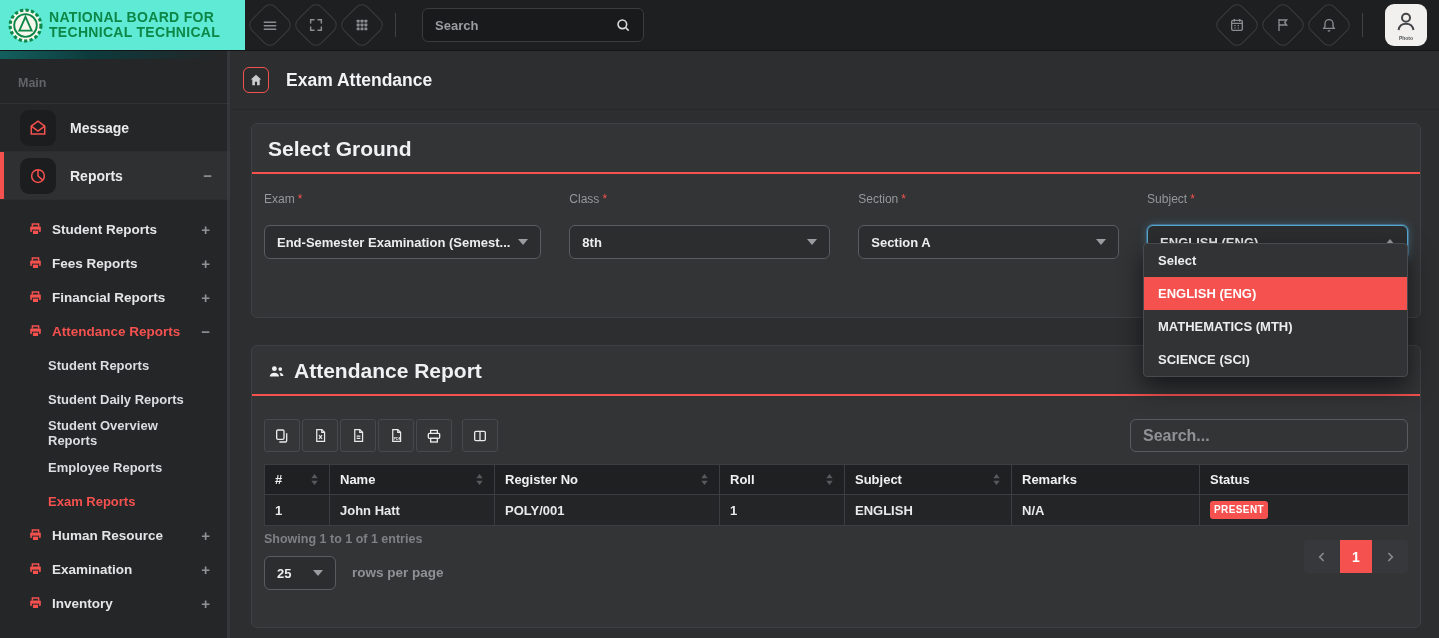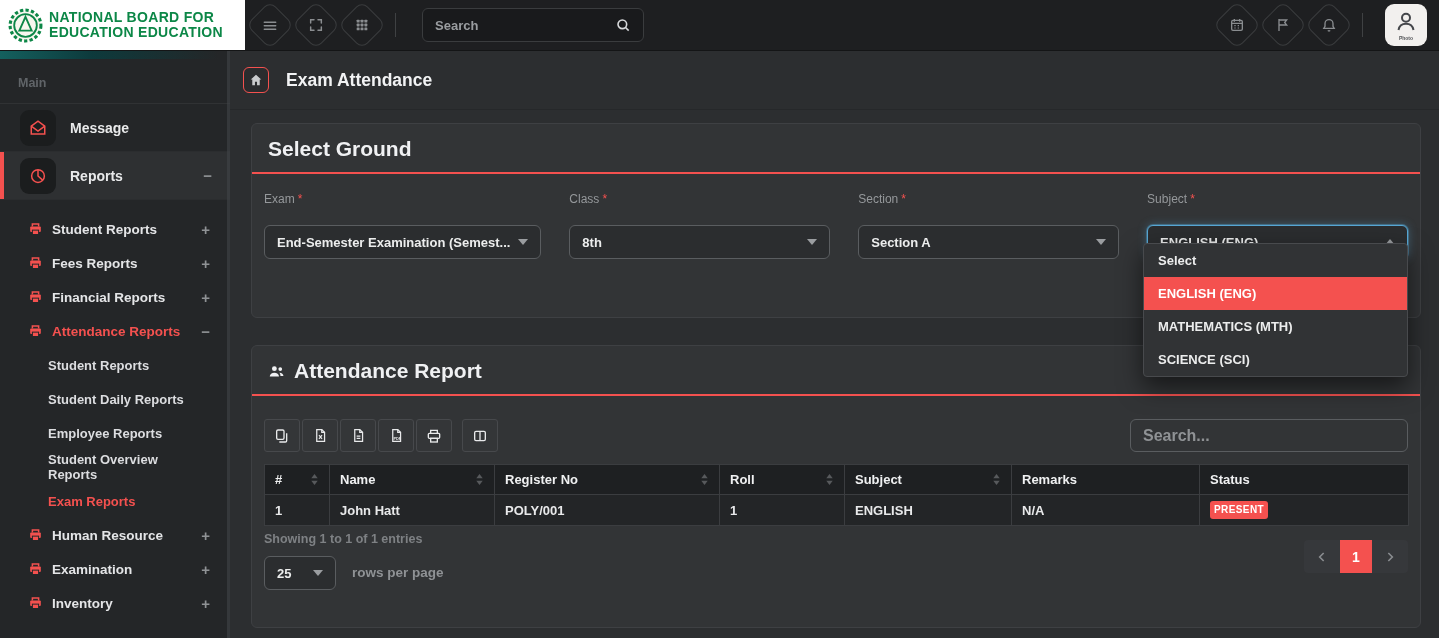--- a/index.html
+++ b/index.html
@@ -14,21 +14,21 @@
     --muted:#8f9295;
     --text:#e9eaeb;
   }
   *{margin:0;padding:0;box-sizing:border-box;}
   html,body{width:1439px;height:638px;overflow:hidden;}
   body{position:relative;background:var(--main);font-family:"Liberation Sans",sans-serif;color:var(--text);}
   svg{display:block;}
 
   
   .topbar{position:absolute;top:0;left:0;width:100%;height:50px;background:var(--topbar);display:flex;align-items:center;z-index:80;box-shadow:0 1px 0 #141516;}
-  .logo{width:245px;height:50px;background:#ffffff;display:flex;align-items:center;padding-left:7px;flex-shrink:0;cursor:pointer;}
+  .logo{width:245px;height:50px;background:#5eead4;display:flex;align-items:center;padding-left:7px;flex-shrink:0;cursor:pointer;}
   .logo-text{margin-left:5px;color:#0c8747;font-weight:800;font-size:14px;line-height:15px;letter-spacing:.3px;white-space:nowrap;}
   .diamond{width:34px;height:34px;border:1px solid #3a3c3e;border-radius:8px;transform:rotate(45deg);display:flex;align-items:center;justify-content:center;margin:0 6px;cursor:pointer;flex-shrink:0;}
   .diamond>*{transform:rotate(-45deg);color:#8a8d90;}
   .tb-divider{width:1px;height:24px;background:#3f4143;margin:0 10px;flex-shrink:0;}
   .tb-search{width:222px;height:34px;background:#191a1c;border:1px solid #3a3c3e;border-radius:6px;display:flex;align-items:center;padding:0 12px;margin-left:16px;}
   .tb-search input{flex:1;background:transparent;border:none;outline:none;color:#d0d2d4;font-size:13px;font-weight:700;font-family:"Liberation Sans",sans-serif;}
   .tb-search input::placeholder{color:#9a9da0;}
   .tb-search .s-icon{color:#d8dadc;}
   .tb-right{margin-left:auto;display:flex;align-items:center;padding-right:12px;}
   .avatar{width:42px;height:42px;background:#f2f0ee;border-radius:9px;display:flex;flex-direction:column;align-items:center;justify-content:center;color:#44464a;margin-left:12px;cursor:pointer;}
@@ -100,21 +100,21 @@
   <div class="logo">
     <span>
       <svg viewBox="0 0 36 36" width="37" height="37">
         <circle cx="18" cy="18" r="15" fill="#f7f7ee" stroke="#0c8747" stroke-width="3" stroke-dasharray="3.2 2.2"></circle>
         <circle cx="18" cy="18" r="11" fill="none" stroke="#0c8747" stroke-width="1.8"></circle>
         <path d="M18 9.5l6 13.5H12z" fill="none" stroke="#0c8747" stroke-width="1.8"></path>
       </svg>
     </span>
     <div class="logo-text">
       <div>NATIONAL BOARD FOR</div>
-      <div>EDUCATION EDUCATION</div>
+      <div>TECHNICAL TECHNICAL</div>
     </div>
   </div>
 
   <div class="diamond" style="margin-left:8px;">
     <span>
       <svg viewBox="0 0 24 24" width="17" height="17" fill="none" stroke="currentColor" stroke-width="2.2" stroke-linecap="round">
           <path d="M4 7h16M4 12h16M4 17h16"></path>
         </svg>
     </span>
   </div>
@@ -257,22 +257,22 @@
           <rect x="3.5" y="7" width="17" height="9" rx="1.5" fill="currentColor"></rect>
           <rect x="7" y="13" width="10" height="7" fill="currentColor" stroke="#242628" stroke-width="1.6"></rect>
         </svg>
       </span>
     <span class="nav-label" style="color:var(--accent);">Attendance Reports</span>
     <span class="nav-toggle">−</span>
   </div>
 
   <div class="nav-sub3">Student Reports</div>
   <div class="nav-sub3">Student Daily Reports</div>
+  <div class="nav-sub3">Student Overview Reports</div>
   <div class="nav-sub3">Employee Reports</div>
-  <div class="nav-sub3">Student Overview Reports</div>
   <div class="nav-sub3 red">Exam Reports</div>
 
   <div class="nav-sub">
     <span>
         <svg viewBox="0 0 24 24" width="15" height="15">
           <path d="M7 7V3h10v4" fill="none" stroke="currentColor" stroke-width="2.4"></path>
           <rect x="3.5" y="7" width="17" height="9" rx="1.5" fill="currentColor"></rect>
           <rect x="7" y="13" width="10" height="7" fill="currentColor" stroke="#242628" stroke-width="1.6"></rect>
         </svg>
       </span>

